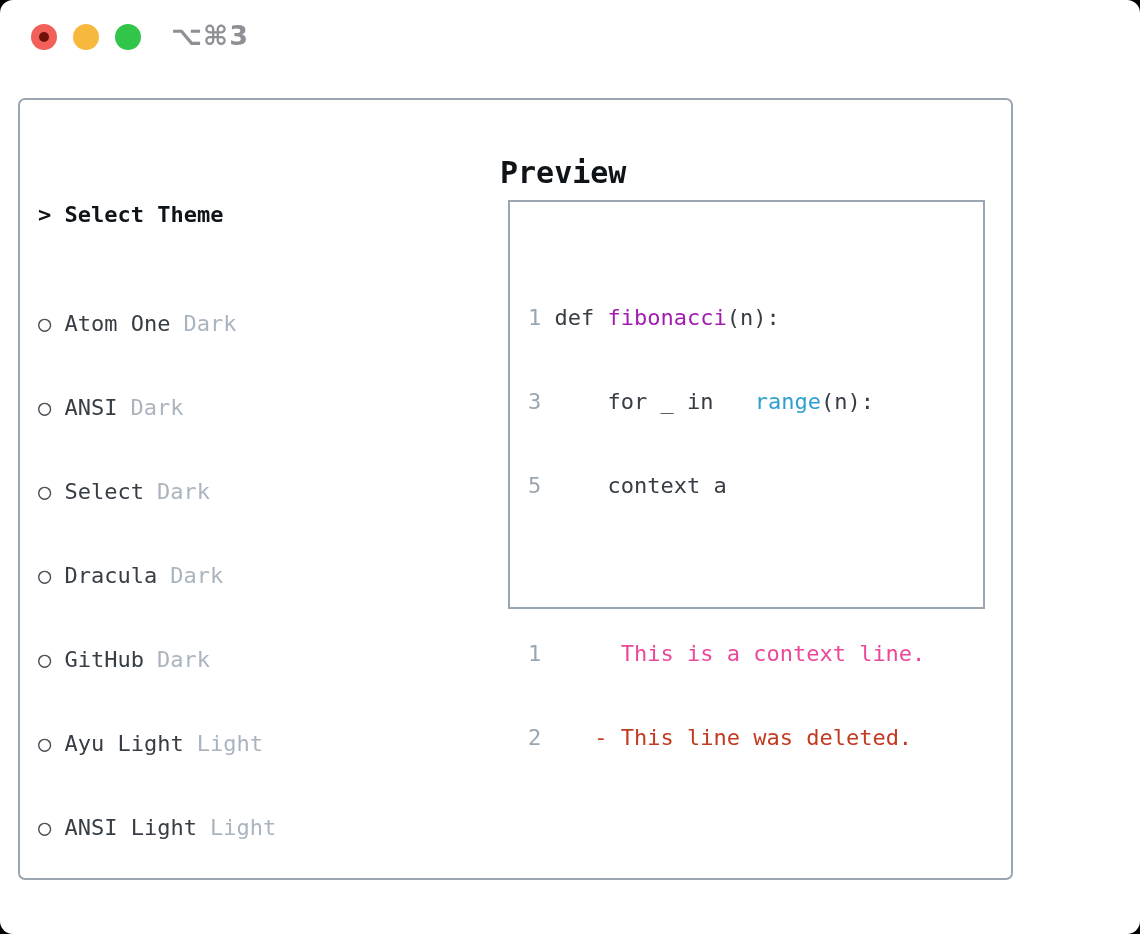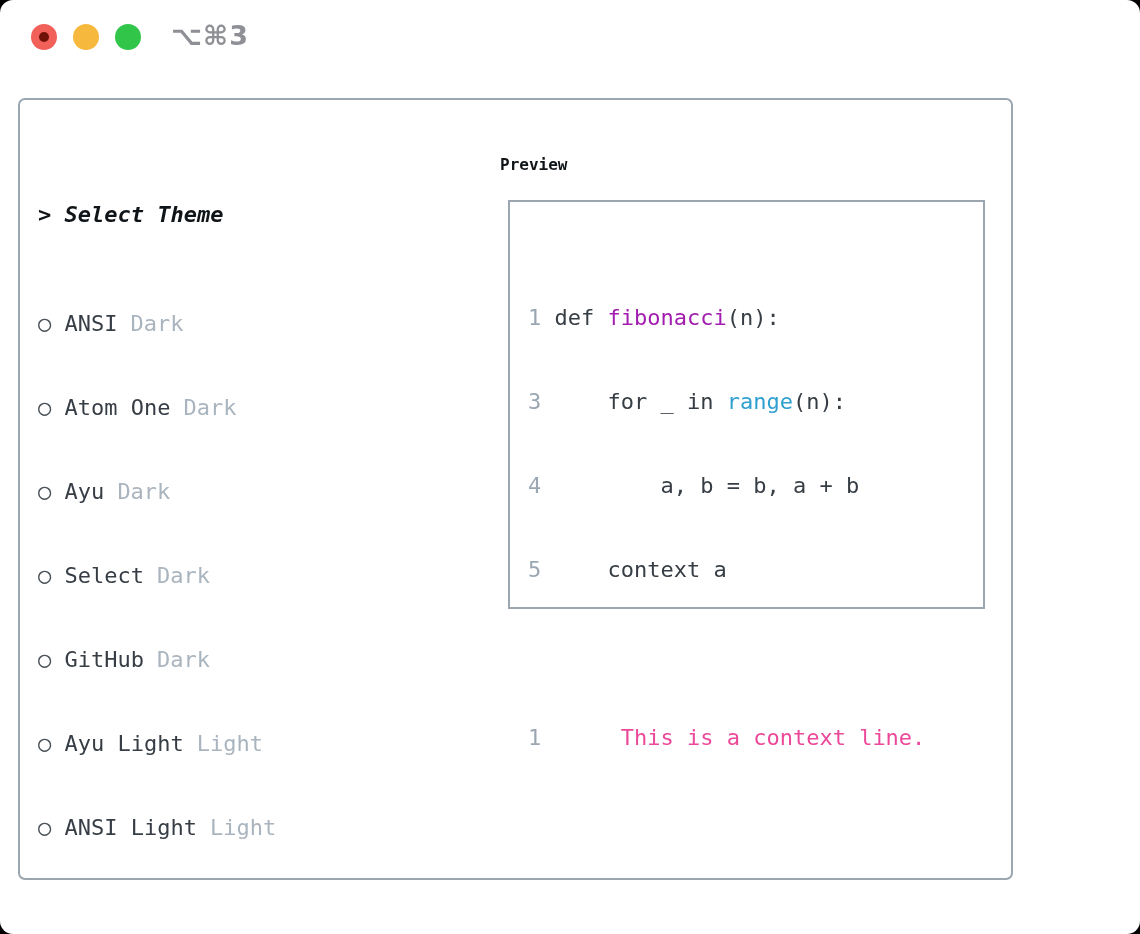--- a/index.html
+++ b/index.html
@@ -16,33 +16,33 @@
   .dot-yellow { background:#f6b83d; }
   .dot-green { background:#31c549; }
   .shortcut { position:absolute; left:171px; top:20px; font-family:"DejaVu Sans","Liberation Sans",sans-serif; font-weight:bold; font-size:27px; color:#8e9095; letter-spacing:1px; }
 
   
   .panel { position:absolute; left:18px; top:98px; width:991px; height:778px; border:2px solid #9ca6b0; border-radius:7px; background:#fff; }
 
   .leftcol { position:absolute; left:18px; top:48px; white-space:pre; font-size:22px; color:#363d44; }
   .row { height:34px; line-height:34px; }
   .row .gap1 { margin-left:13.2px; }   
-  .hdr { font-weight:bold; color:#0f1418;font-style:italic; }      
+  .hdr { font-weight:bold; color:#0f1418; }      
   .variant { color:#a9b4be; }
   .bullet { color:#4a5158; }
 
-  .preview-title { position:absolute; left:480px; top:48px; height:34px; line-height:34px; font-size:16px; font-weight:bold; color:#0f1418; white-space:pre; }
+  .preview-title { position:absolute; left:480px; top:56px; height:34px; line-height:34px; font-size:30px; font-weight:bold; color:#0f1418; white-space:pre; }
 
   .preview-box { position:absolute; left:488px; top:100px; width:473px; height:405px; border:2px solid #9ca6b0; background:#fff; }
   .code { position:absolute; left:18px; top:49px; white-space:pre; font-size:22px; color:#363d44; }
   .cl { height:34px; line-height:34px; }
   .ln { color:#9aa6b2; }
   .t-func { color:#a21caf; }
   .t-num { color:#0e6f7a; }
-  .t-call { color:#2f9fd0; }
+  .t-call { color:#2f9fd0;margin-left:28px; }
   .t-ctx { color:#ec4899; }
   .t-del { color:#c23a20; }
 </style>
 </head>
 <body>
 
 <div class="window">
 
   <div class="titlebar">
     <div class="dots">
@@ -51,24 +51,24 @@
       <span class="dot dot-green"></span>
     </div>
     <div class="shortcut">⌥⌘3</div>
   </div>
 
   <div class="panel">
 
     <div class="leftcol">
       <div class="row hdr"><span>&gt;</span><span class="gap1">Select Theme</span></div>
 
+      <div class="row"><span class="bullet">○</span><span class="gap1">Atom One</span><span class="gap1 variant">Dark</span></div>
       <div class="row"><span class="bullet">○</span><span class="gap1">ANSI</span><span class="gap1 variant">Dark</span></div>
-      <div class="row"><span class="bullet">○</span><span class="gap1">Atom One</span><span class="gap1 variant">Dark</span></div>
-      <div class="row"><span class="bullet">○</span><span class="gap1">Ayu</span><span class="gap1 variant">Dark</span></div>
       <div class="row"><span class="bullet">○</span><span class="gap1">Select</span><span class="gap1 variant">Dark</span></div>
+      <div class="row"><span class="bullet">○</span><span class="gap1">Dracula</span><span class="gap1 variant">Dark</span></div>
       <div class="row"><span class="bullet">○</span><span class="gap1">GitHub</span><span class="gap1 variant">Dark</span></div>
       <div class="row"><span class="bullet">○</span><span class="gap1">Ayu Light</span><span class="gap1 variant">Light</span></div>
       <div class="row"><span class="bullet">○</span><span class="gap1">ANSI Light</span><span class="gap1 variant">Light</span></div>
       
       
       
       
 
       
 
@@ -81,22 +81,22 @@
       
       
     </div>
 
     <div class="preview-title">Preview</div>
 
     <div class="preview-box">
       <div class="code">
         <div class="cl"><span class="ln">1</span><span> def </span><span class="t-func">fibonacci</span><span>(n):</span></div>
         <div class="cl"><span class="ln">3</span><span>     for _ in </span><span class="t-call">range</span><span>(n):</span></div>
-        <div class="cl"><span class="ln">4</span><span>         a, b = b, a + b</span></div>
         <div class="cl"><span class="ln">5</span><span>     context a</span></div>
         <div class="cl"></div>
         <div class="cl"><span class="ln">1</span><span class="t-ctx">      This is a context line.</span></div>
+        <div class="cl"><span class="ln">2</span><span>    </span><span class="t-del">- This line was deleted.</span></div>
         
       </div>
     </div>
 
   </div>
 </div>
 
 </body></html>

